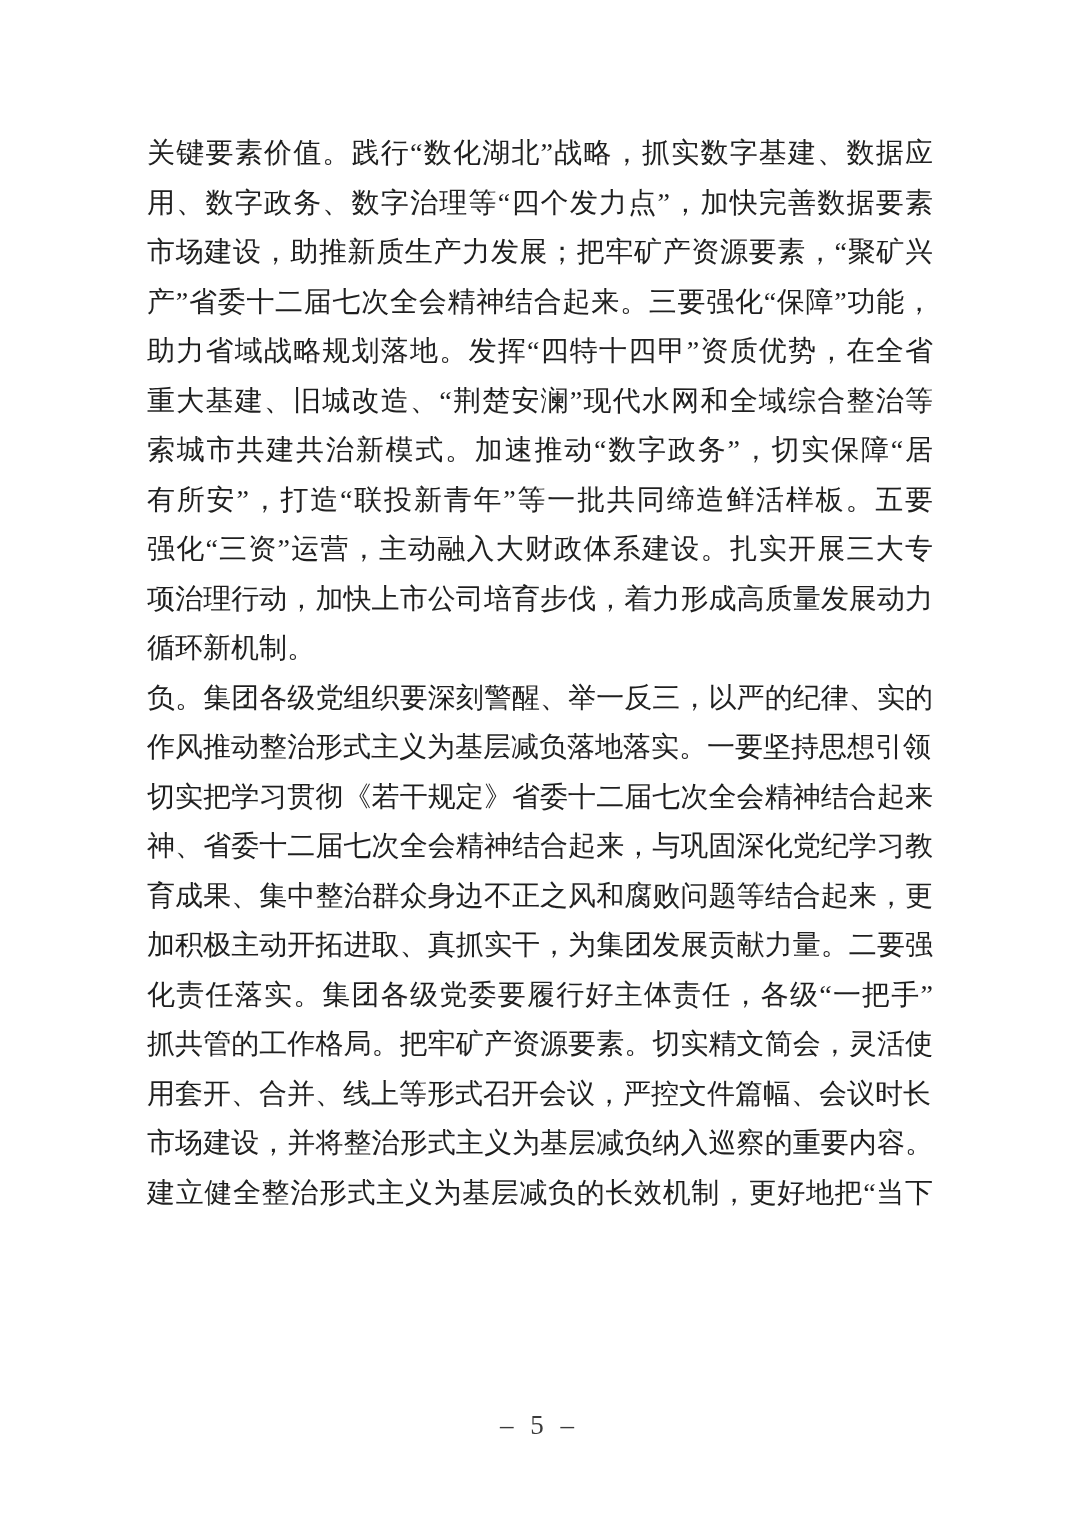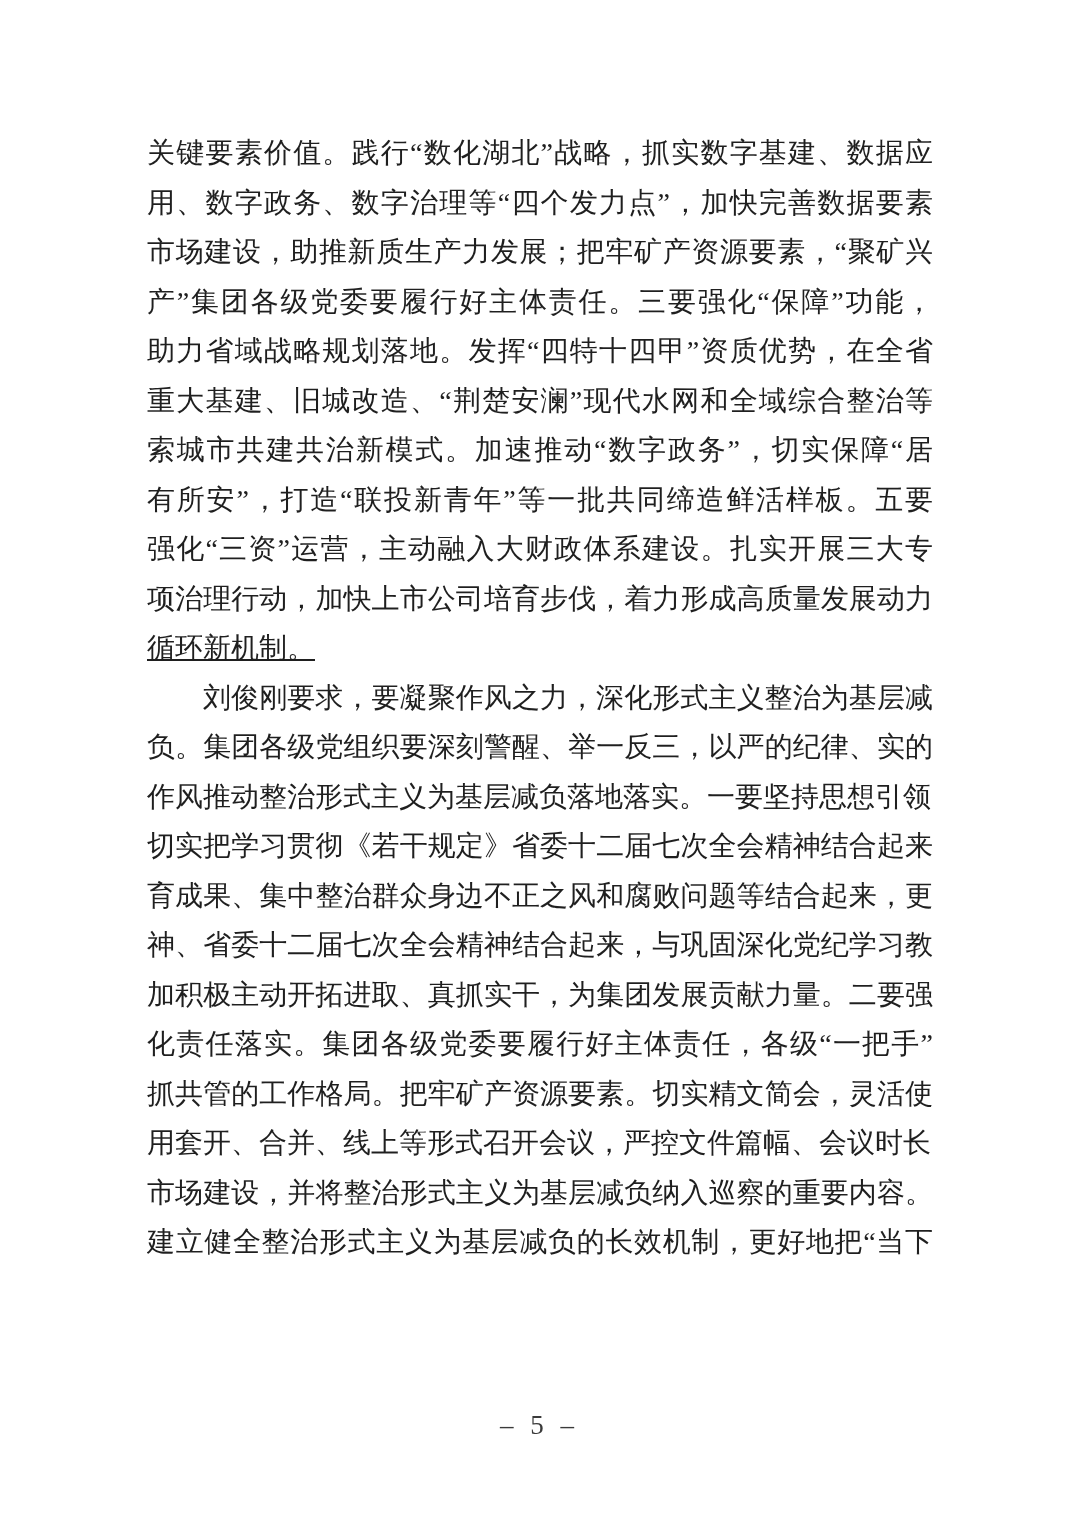--- a/index.html
+++ b/index.html
@@ -27,21 +27,20 @@
     line-height: 49.5px;
     white-space: nowrap;
     text-align: justify;
     text-align-last: justify;
     text-justify: inter-character;
     overflow: hidden;
   }
   .line.short {
     text-align: center;
     text-align-last: left;
-    text-decoration: underline;
   }
   .line.indent {
     text-indent: 56px;
   }
   .footer {
     position: absolute;
     left: 0;
     top: 1408px;
     width: 1074px;
     text-align: center;
@@ -55,37 +54,36 @@
 <body>
 
 <div class="page">
 
   <div class="textblock">
 
     <div>
       <div class="line">关键要素价值。践行“数化湖北”战略，抓实数字基建、数据应</div>
       <div class="line">用、数字政务、数字治理等“四个发力点”，加快完善数据要素</div>
       <div class="line">市场建设，助推新质生产力发展；把牢矿产资源要素，“聚矿兴</div>
-      <div class="line">产”集团各级党委要履行好主体责任。三要强化“保障”功能，</div>
+      <div class="line">产”省委十二届七次全会精神结合起来。三要强化“保障”功能，</div>
       <div class="line">助力省域战略规划落地。发挥“四特十四甲”资质优势，在全省</div>
       <div class="line">重大基建、旧城改造、“荆楚安澜”现代水网和全域综合整治等</div>
       <div class="line">索城市共建共治新模式。加速推动“数字政务”，切实保障“居</div>
       <div class="line">有所安”，打造“联投新青年”等一批共同缔造鲜活样板。五要</div>
       <div class="line">强化“三资”运营，主动融入大财政体系建设。扎实开展三大专</div>
       <div class="line">项治理行动，加快上市公司培育步伐，着力形成高质量发展动力</div>
       <div class="line short">循环新机制。</div>
     </div>
 
     <div>
-      <div class="line indent">刘俊刚要求，要凝聚作风之力，深化形式主义整治为基层减</div>
       <div class="line">负。集团各级党组织要深刻警醒、举一反三，以严的纪律、实的</div>
       <div class="line">作风推动整治形式主义为基层减负落地落实。一要坚持思想引领。</div>
       <div class="line">切实把学习贯彻《若干规定》省委十二届七次全会精神结合起来</div>
+      <div class="line">神、省委十二届七次全会精神结合起来，与巩固深化党纪学习教</div>
       <div class="line">育成果、集中整治群众身边不正之风和腐败问题等结合起来，更</div>
-      <div class="line">神、省委十二届七次全会精神结合起来，与巩固深化党纪学习教</div>
       <div class="line">加积极主动开拓进取、真抓实干，为集团发展贡献力量。二要强</div>
       <div class="line">化责任落实。集团各级党委要履行好主体责任，各级“一把手”</div>
       <div class="line">抓共管的工作格局。把牢矿产资源要素。切实精文简会，灵活使</div>
       <div class="line">用套开、合并、线上等形式召开会议，严控文件篇幅、会议时长、</div>
       <div class="line">市场建设，并将整治形式主义为基层减负纳入巡察的重要内容。</div>
       <div class="line">建立健全整治形式主义为基层减负的长效机制，更好地把“当下</div>
     </div>
 
   </div>
 

